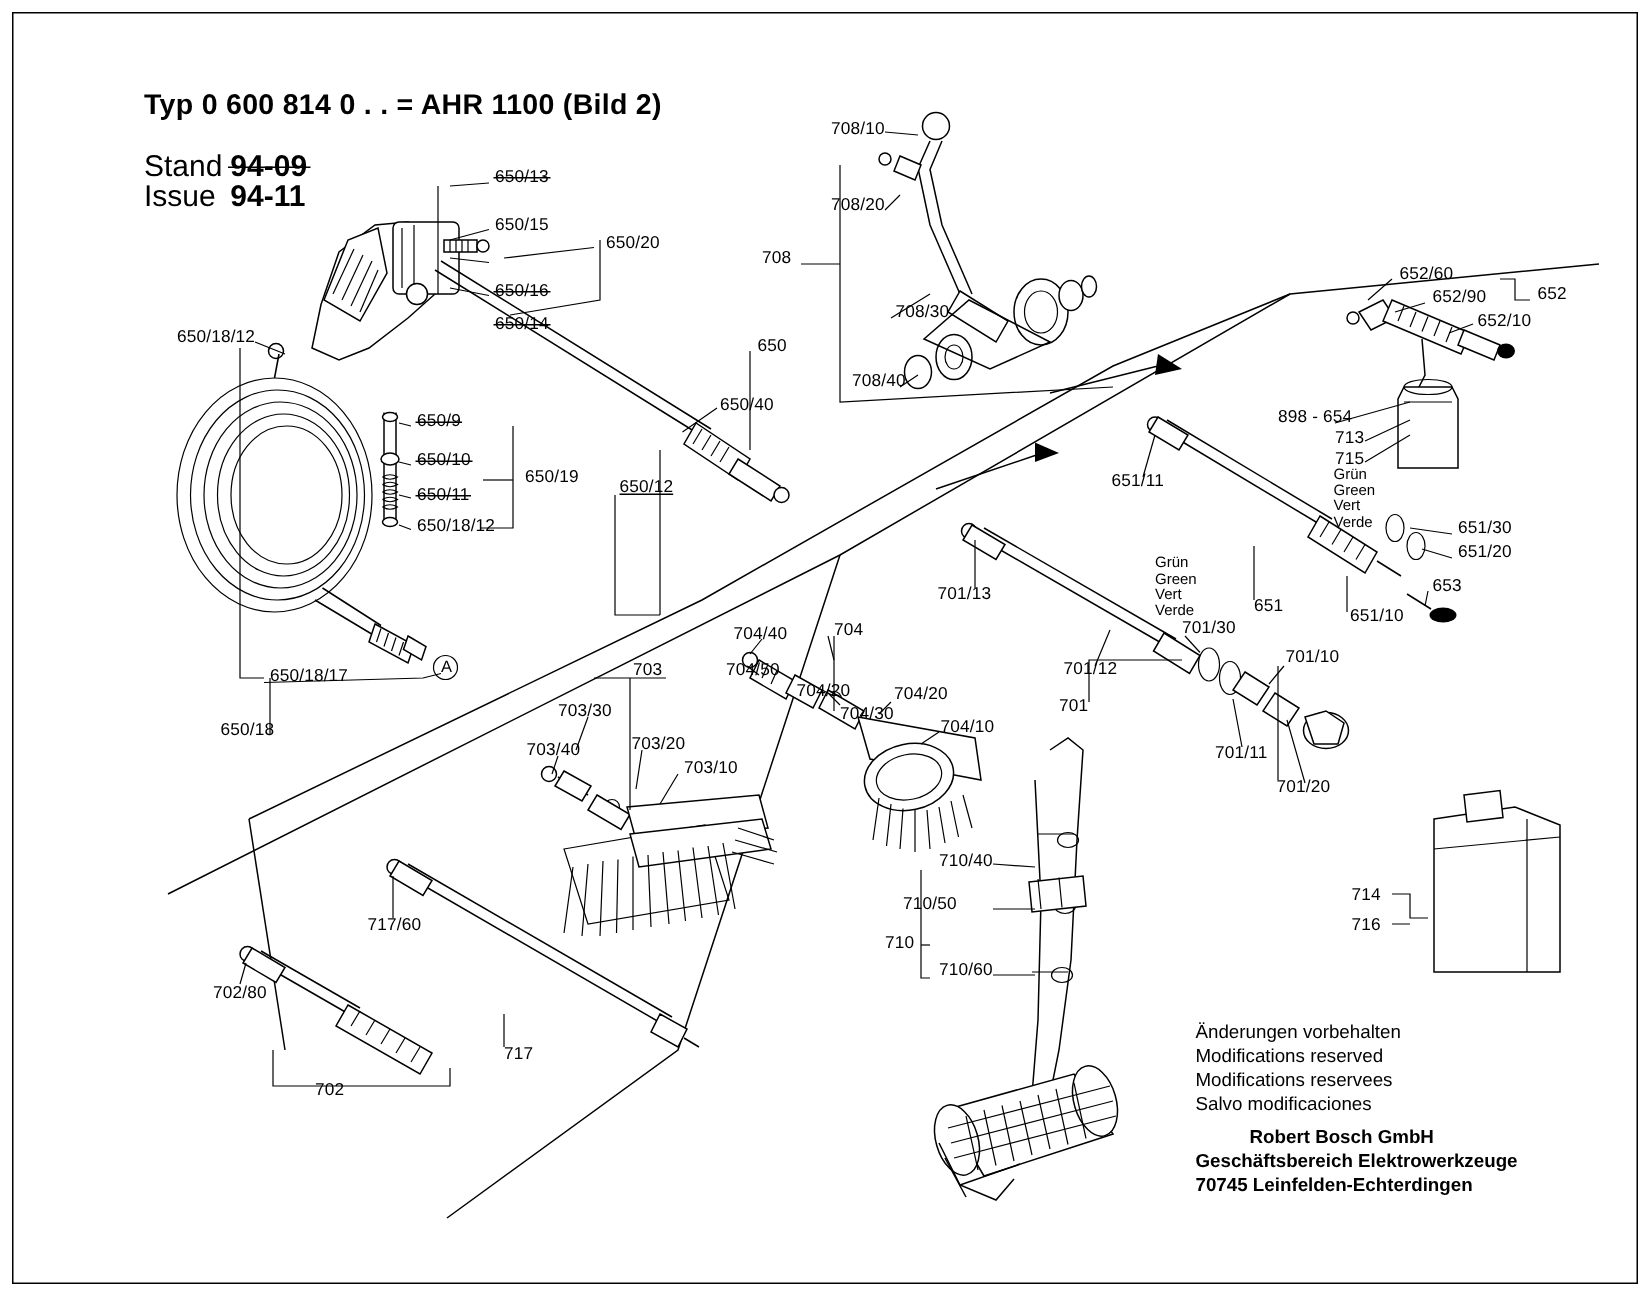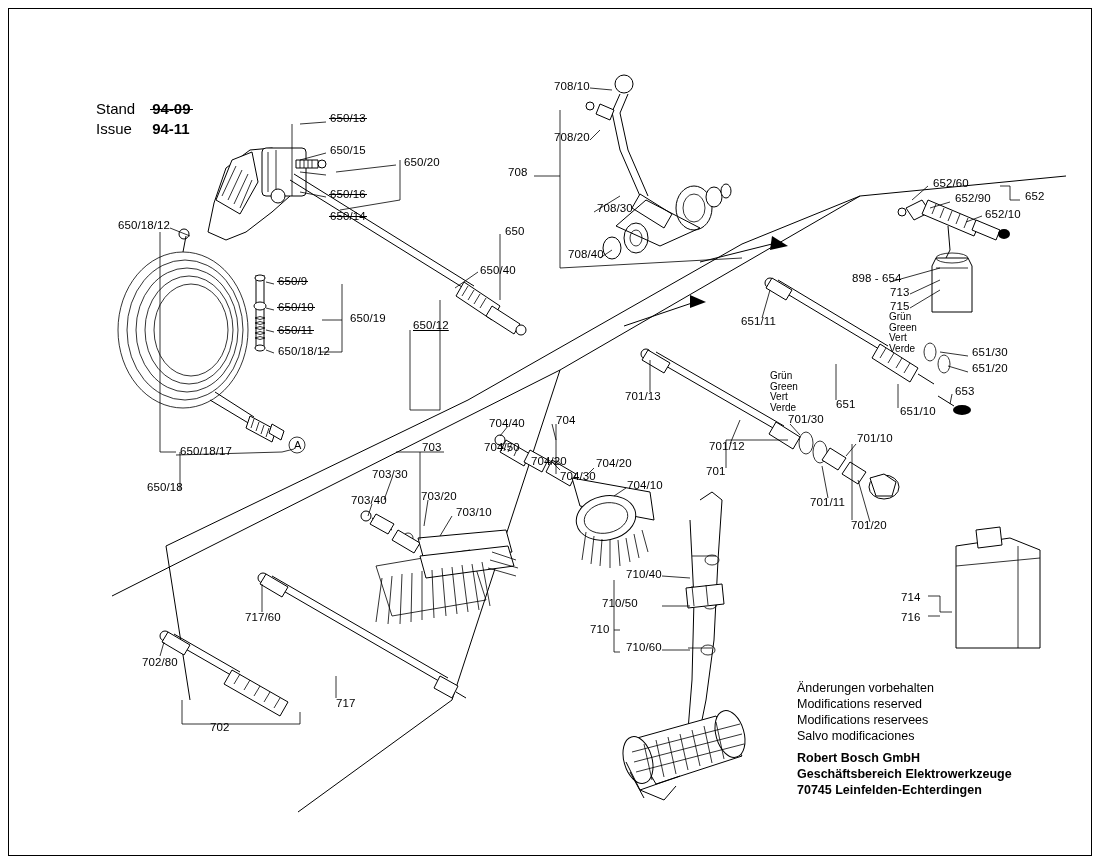--- a/index.html
+++ b/index.html
@@ -29,21 +29,21 @@
     position: absolute;
     left: 96px;
     top: 60px;
     font-size: 19px;
     font-weight: bold;
     letter-spacing: 0.2px;
     white-space: nowrap;
   }
   .stand-row, .issue-row {
     position: absolute;
-    font-size: 15px;
+    font-size: 20px;
     white-space: nowrap;
   }
   .stand-row { left: 96px; top: 100px; }
   .issue-row { left: 96px; top: 120px; }
   .stand-label, .issue-label { display: inline-block; width: 52px; }
   .stand-val { font-weight: bold; position: relative; }
   .stand-val::after {
     content: "";
     position: absolute;
     left: -2px; right: -2px; top: 50%;
@@ -93,20 +93,21 @@
   .fillw { fill: #ffffff; stroke: #000; stroke-width: 1; }
   .fillb { fill: #000; stroke: none; }
 </style>
 </head>
 <body>
 
 <div id="page">
 
   <div class="frame"></div>
 
+  <div class="title">Typ 0 600 814 0 . . = AHR 1100 (Bild 2)</div>
 
   <div class="stand-row">
     <span class="stand-label">Stand</span>
     <span class="stand-val">94-09</span>
   </div>
   <div class="issue-row">
     <span class="issue-label">Issue</span>
     <span class="issue-val">94-11</span>
   </div>
 
@@ -446,18 +447,18 @@
 Green
 Vert
 Verde</div>
   </div>
 
   <div class="footer">
     <div>Änderungen vorbehalten</div>
     <div>Modifications reserved</div>
     <div>Modifications reservees</div>
     <div>Salvo modificaciones</div>
-    <div class="b" style="margin-top:6px;">Robert Bosch GmbH</div>
+    <div class="b" style="margin-top:6px;margin-left:36px;">Robert Bosch GmbH</div>
     <div class="b">Geschäftsbereich Elektrowerkzeuge</div>
     <div class="b">70745 Leinfelden-Echterdingen</div>
   </div>
 
 </div>
 
 </body></html>

